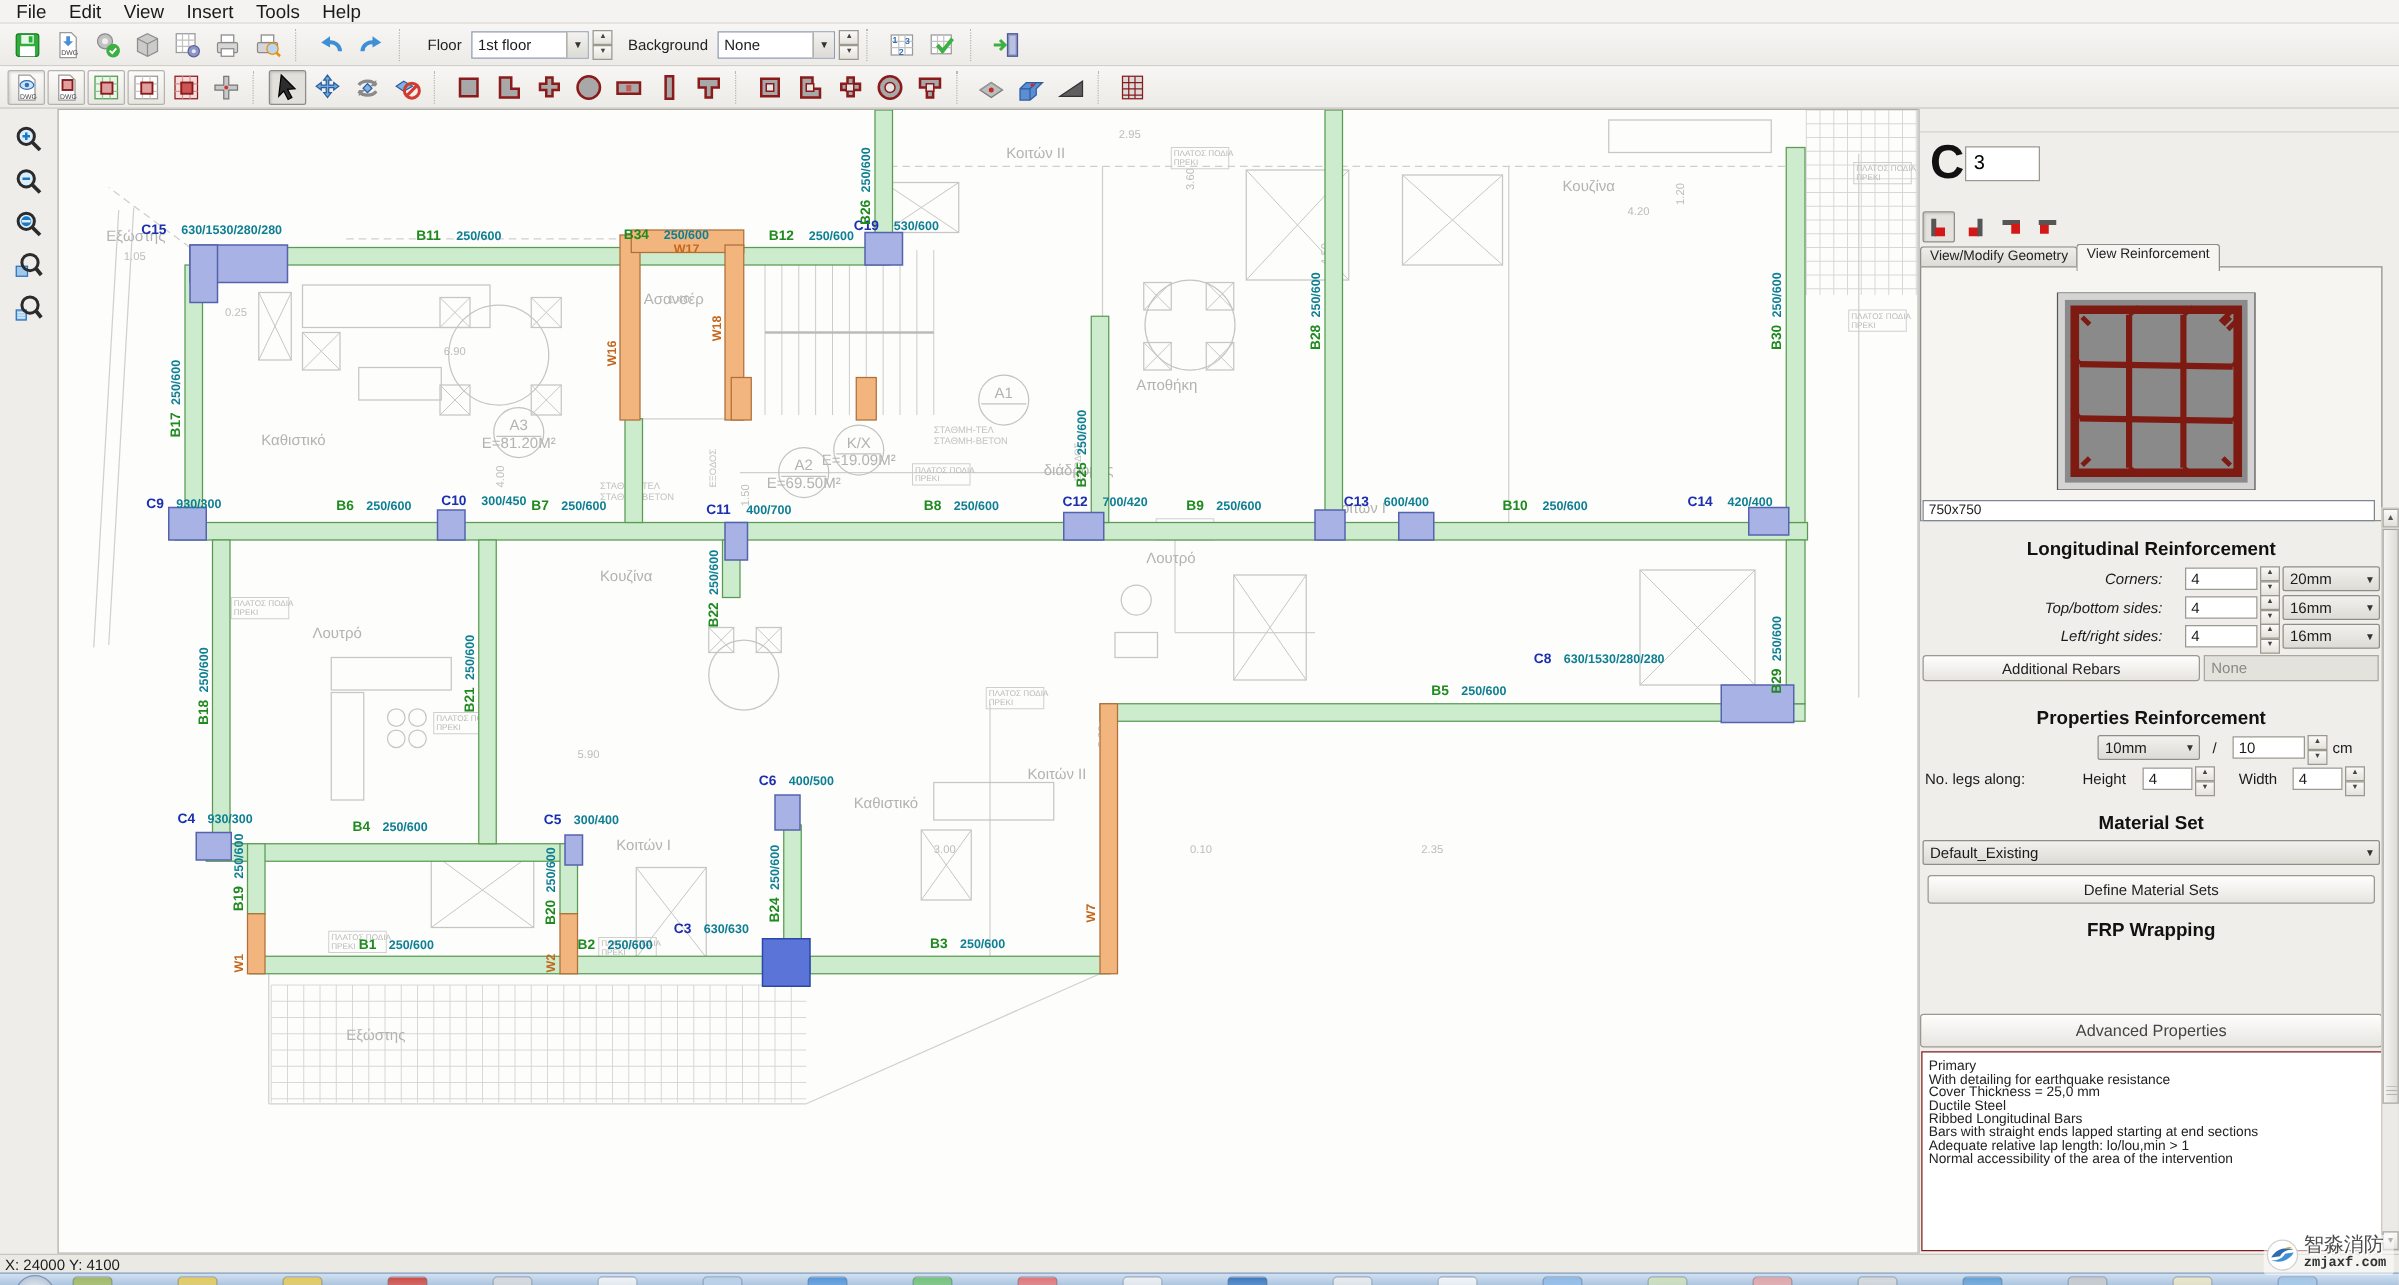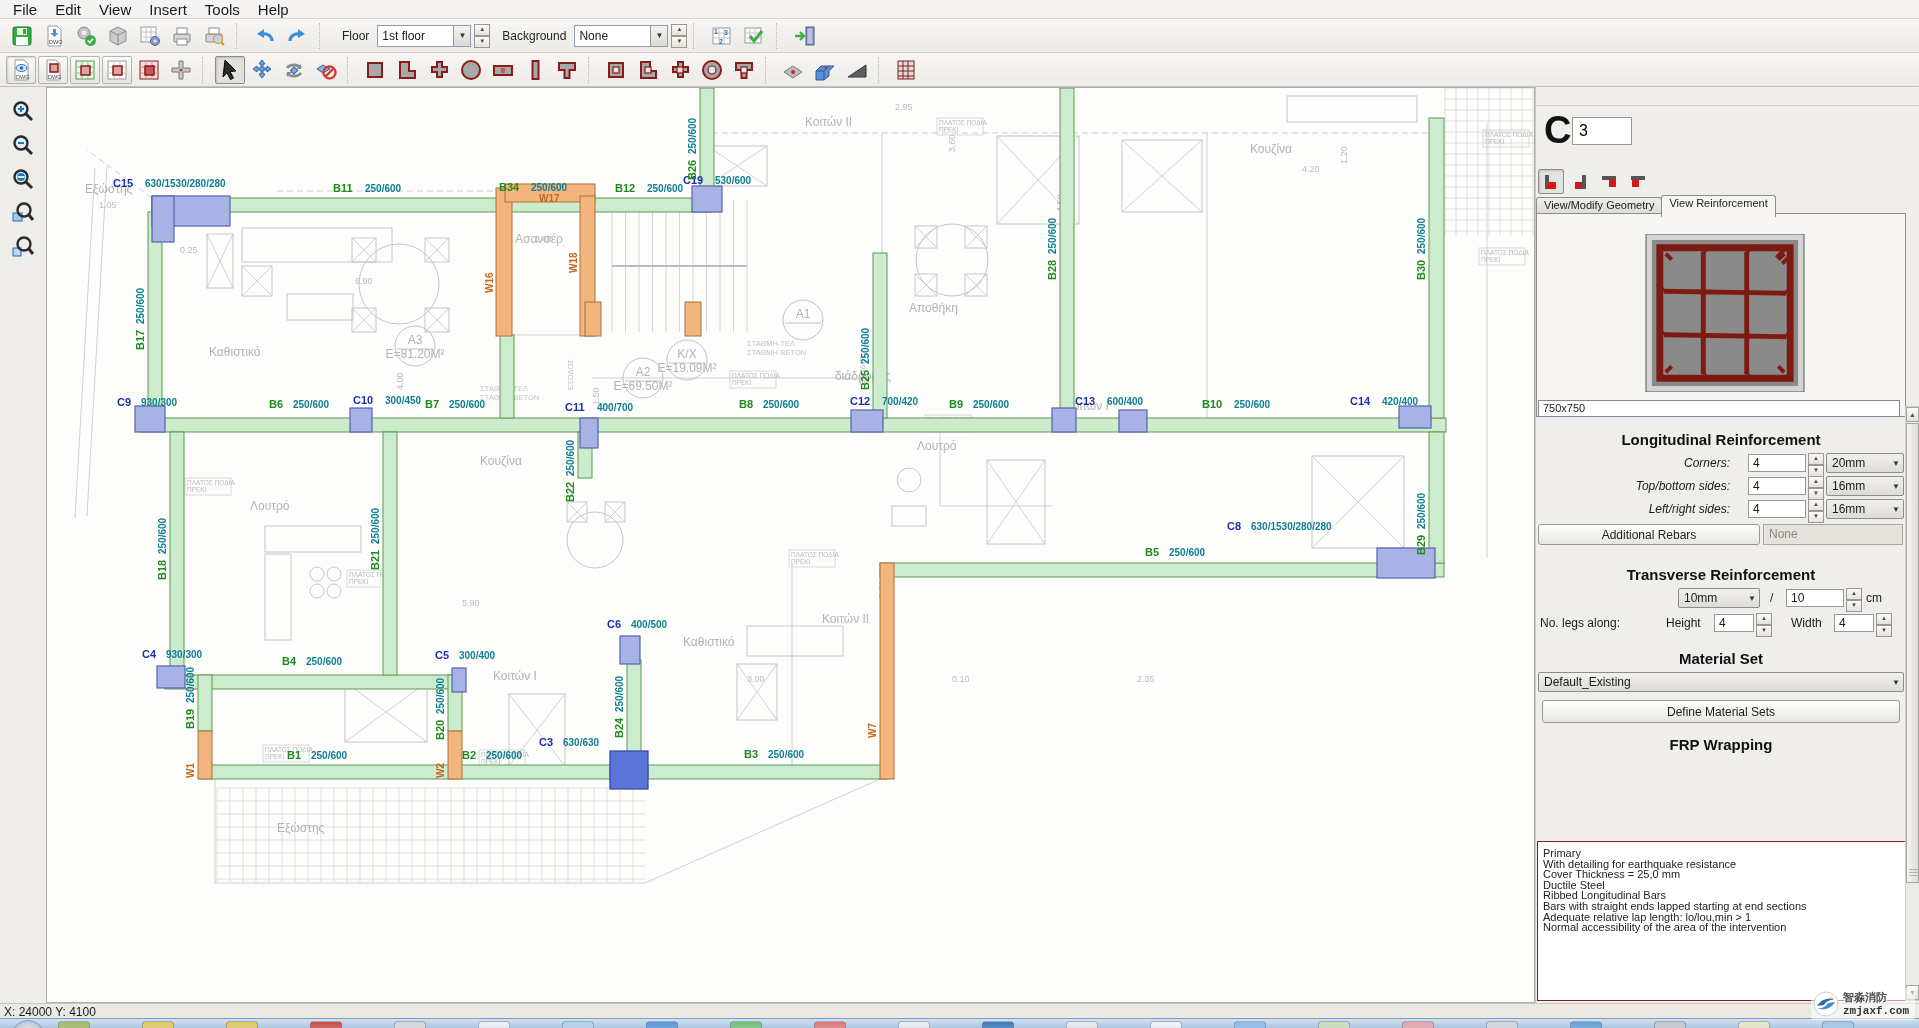--- a/index.html
+++ b/index.html
@@ -60,21 +60,21 @@
   #sb-grip{position:absolute;left:2px;top:445px;width:9px;height:8px;background:repeating-linear-gradient(#b5b3ae 0 1px,transparent 1px 3px);}
   
   #statusbar{position:absolute;left:0;top:1003px;width:1919px;height:15px;background:#ebe9e3;border-top:1px solid #c9c7c1;font-size:12px;display:flex;align-items:center;padding-left:4px;}
   
   #taskbar{position:absolute;left:0;top:1018px;width:1919px;height:10px;background:linear-gradient(#d2e1f2,#a9c2dd);border-top:1px solid #7e9cc0;overflow:hidden;}
   .tb-icon{position:absolute;top:2px;width:30px;height:24px;border-radius:4px;opacity:.9;}
   #orb{position:absolute;left:12px;top:1px;width:30px;height:30px;border-radius:50%;background:radial-gradient(#fafafa,#9fb4cc);border:1px solid #7e96b5;}
   
   #watermark{position:absolute;right:4px;top:988px;display:flex;align-items:center;gap:4px;background:rgba(255,255,255,.55);padding:2px 6px 2px 2px;border-radius:3px;}
   #wm-text{display:flex;flex-direction:column;line-height:14px;}
-  #wm-line1{font-size:11px;font-weight:bold;color:#4c4c4c;text-shadow:1px 1px 0 #fff,-1px -1px 0 #fff;}
+  #wm-line1{font-size:16px;font-weight:normal;color:#4c4c4c;text-shadow:1px 1px 0 #fff,-1px -1px 0 #fff;}
   #wm-line2{font-size:11px;font-weight:bold;color:#333;font-family:"Liberation Mono",monospace;}
   
   .lblC{fill:#1b2fb0;font-weight:bold;font-size:11px;font-family:"Liberation Sans",sans-serif;}
   .lblB{fill:#1f8a1f;font-weight:bold;font-size:11px;font-family:"Liberation Sans",sans-serif;}
   .lblW{fill:#c4661b;font-weight:bold;font-size:10px;font-family:"Liberation Sans",sans-serif;}
   .lblDim{fill:#0e7f93;font-weight:bold;font-size:10px;font-family:"Liberation Sans",sans-serif;}
   .room{fill:#b3b3b3;font-size:12px;font-family:"Liberation Sans",sans-serif;}
   .dimt{fill:#bdbdbd;font-size:9px;font-family:"Liberation Sans",sans-serif;}
   .note{fill:#c3c3c3;font-size:7.5px;font-family:"Liberation Sans",sans-serif;}
   .boxt{fill:#b9b9b9;font-size:6.5px;font-family:"Liberation Sans",sans-serif;}
@@ -865,21 +865,21 @@
         <span>▼</span>
       </span>
     <span class="ddown" style="left:290px;top:0;width:78px;">
       <span class="val">16mm</span>
       <span class="arr">▼</span>
       </span>
   </div>
   <div class="btn" style="left:2px;top:437px;width:222px;height:21px;">Additional Rebars</div>
   <div class="disfield" style="left:227px;top:437px;width:140px;height:21px;line-height:17px;">None</div>
 
-  <div class="sec-title" style="top:479px;">Transverse Reinforcement</div>
+  <div class="sec-title" style="top:479px;">Properties Reinforcement</div>
   <div class="prow" style="top:501px;left:0;width:433px;">
     <span style="position:absolute;right:246px;top:3px;">Hoops:</span>
     <span class="ddown" style="left:142px;top:0;width:82px;">
       <span class="val">10mm</span>
       <span class="arr">▼</span>
       </span>
     <span style="position:absolute;left:234px;top:3px;">/</span>
     <span class="numbox" style="left:250px;top:1px;">10</span>
     <span class="spinner" style="position:absolute;left:309px;top:0;">
         <span>▲</span>
@@ -905,20 +905,21 @@
 
   <div class="sec-title" style="top:563px;">Material Set</div>
   <div class="ddown" style="left:2px;top:585px;width:366px;">
     <span class="val">Default_Existing</span>
     <span class="arr">▼</span>
   </div>
   <div class="btn" style="left:6px;top:613px;width:358px;height:23px;">Define Material Sets</div>
 
   <div class="sec-title" style="top:649px;">FRP Wrapping</div>
 
+  <div class="btn" style="left:0px;top:724px;width:370px;height:27px;font-size:13px;color:#444;">Advanced Properties</div>
   <div id="adv-box">
       <div>Primary</div>
       <div>With detailing for earthquake resistance</div>
       <div>Cover Thickness = 25,0 mm</div>
       <div>Ductile Steel</div>
       <div>Ribbed Longitudinal Bars</div>
       <div>Bars with straight ends lapped starting at end sections</div>
       <div>Adequate relative lap length: lo/lou,min &gt; 1</div>
       <div>Normal accessibility of the area of the intervention</div>
     </div>

